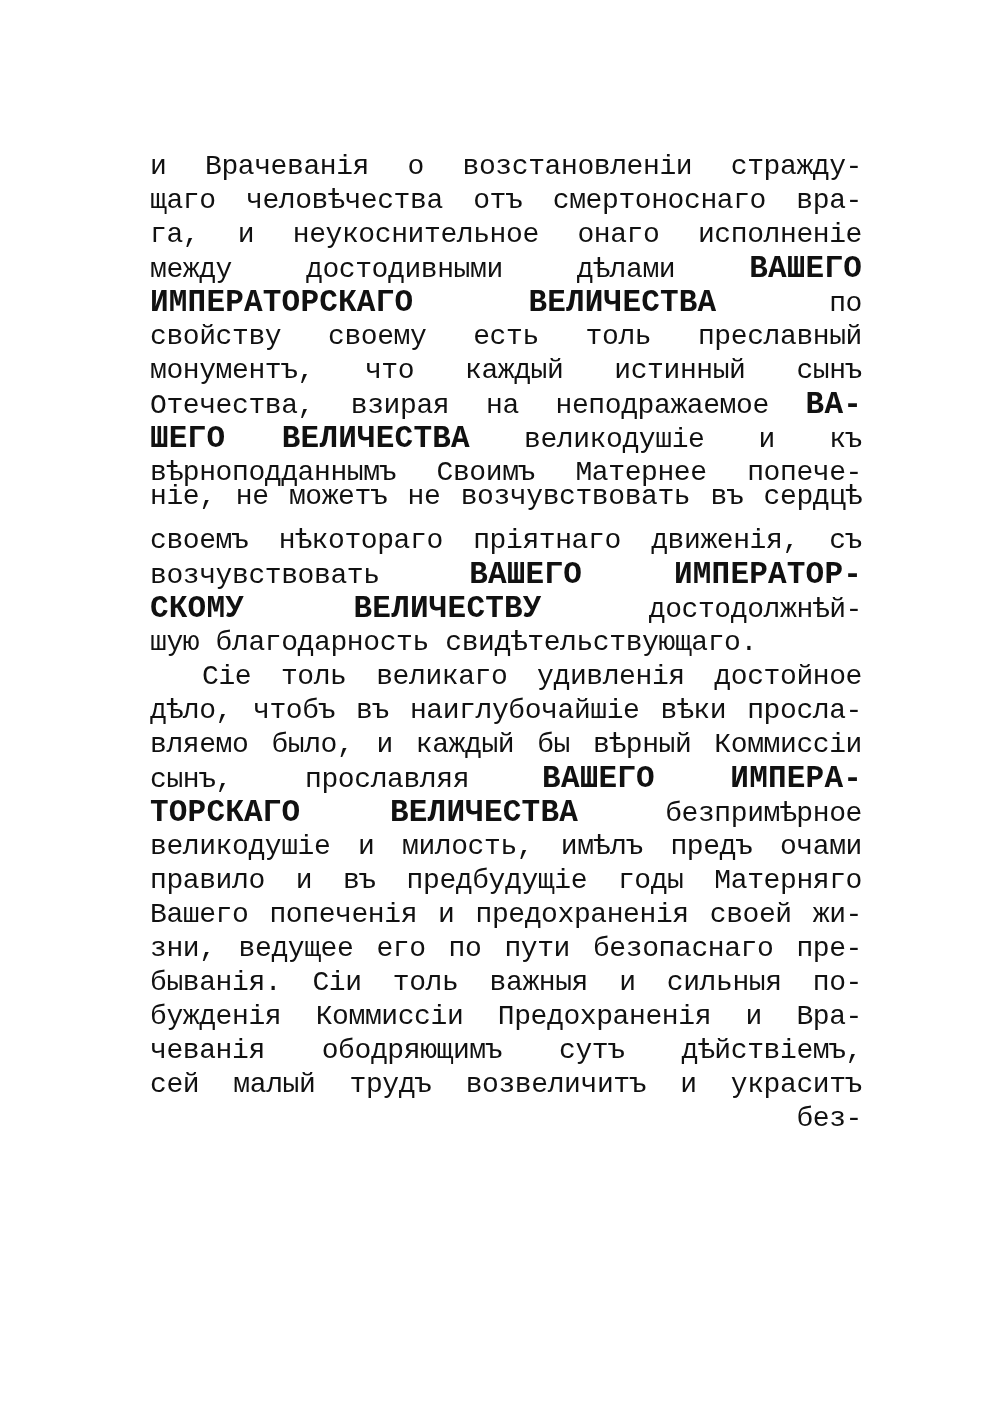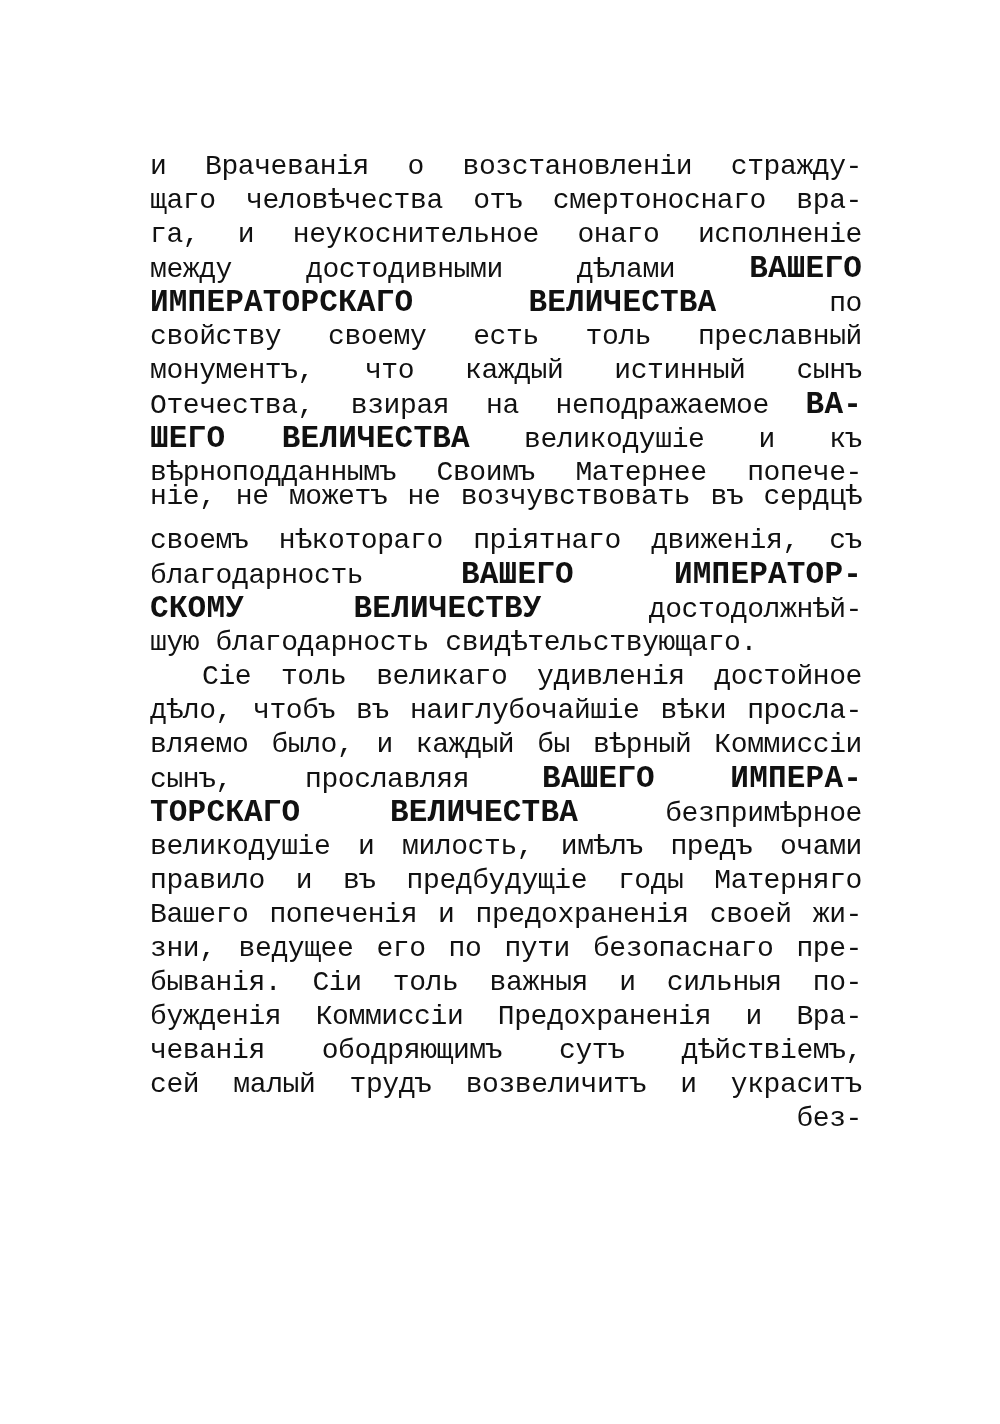--- a/index.html
+++ b/index.html
@@ -42,21 +42,21 @@
   <div class="line" style="top:68px"><span>га, и неукоснительное онаго исполненіе</span></div>
   <div class="line" style="top:102px"><span>между достодивными дѣлами </span><span class="b">ВАШЕГО</span></div>
   <div class="line" style="top:136px"><span class="b">ИМПЕРАТОРСКАГО ВЕЛИЧЕСТВА</span><span> по</span></div>
   <div class="line" style="top:170px"><span>свойству своему есть толь преславный</span></div>
   <div class="line" style="top:204px"><span>монументъ, что каждый истинный сынъ</span></div>
   <div class="line" style="top:238px"><span>Отечества, взирая на неподражаемое </span><span class="b">ВА-</span></div>
   <div class="line" style="top:272px"><span class="b">ШЕГО ВЕЛИЧЕСТВА</span><span> великодушіе и къ</span></div>
   <div class="line" style="top:306px"><span>вѣрноподданнымъ Своимъ Матернее попече-</span></div>
   <div class="line" style="top:330px"><span>ніе, не можетъ не возчувствовать въ сердцѣ</span></div>
   <div class="line" style="top:374px"><span>своемъ нѣкотораго пріятнаго движенія, съ</span></div>
-  <div class="line" style="top:408px"><span>благодарность </span><span class="b">ВАШЕГО ИМПЕРАТОР-</span></div>
+  <div class="line" style="top:408px"><span>возчувствовать </span><span class="b">ВАШЕГО ИМПЕРАТОР-</span></div>
   <div class="line" style="top:442px"><span class="b">СКОМУ ВЕЛИЧЕСТВУ</span><span> достодолжнѣй-</span></div>
   <div class="line last" style="top:476px"><span>шую благодарность свидѣтельствующаго.</span></div>
   <div class="line indent" style="top:510px"><span>Сіе толь великаго удивленія достойное</span></div>
   <div class="line" style="top:544px"><span>дѣло, чтобъ въ наиглубочайшіе вѣки просла-</span></div>
   <div class="line" style="top:578px"><span>вляемо было, и каждый бы вѣрный Коммиссіи</span></div>
   <div class="line" style="top:612px"><span>сынъ, прославляя </span><span class="b">ВАШЕГО ИМПЕРА-</span></div>
   <div class="line" style="top:646px"><span class="b">ТОРСКАГО ВЕЛИЧЕСТВА</span><span> безпримѣрное</span></div>
   <div class="line" style="top:680px"><span>великодушіе и милость, имѣлъ предъ очами</span></div>
   <div class="line" style="top:714px"><span>правило и въ предбудущіе годы Матерняго</span></div>
   <div class="line" style="top:748px"><span>Вашего попеченія и предохраненія своей жи-</span></div>

